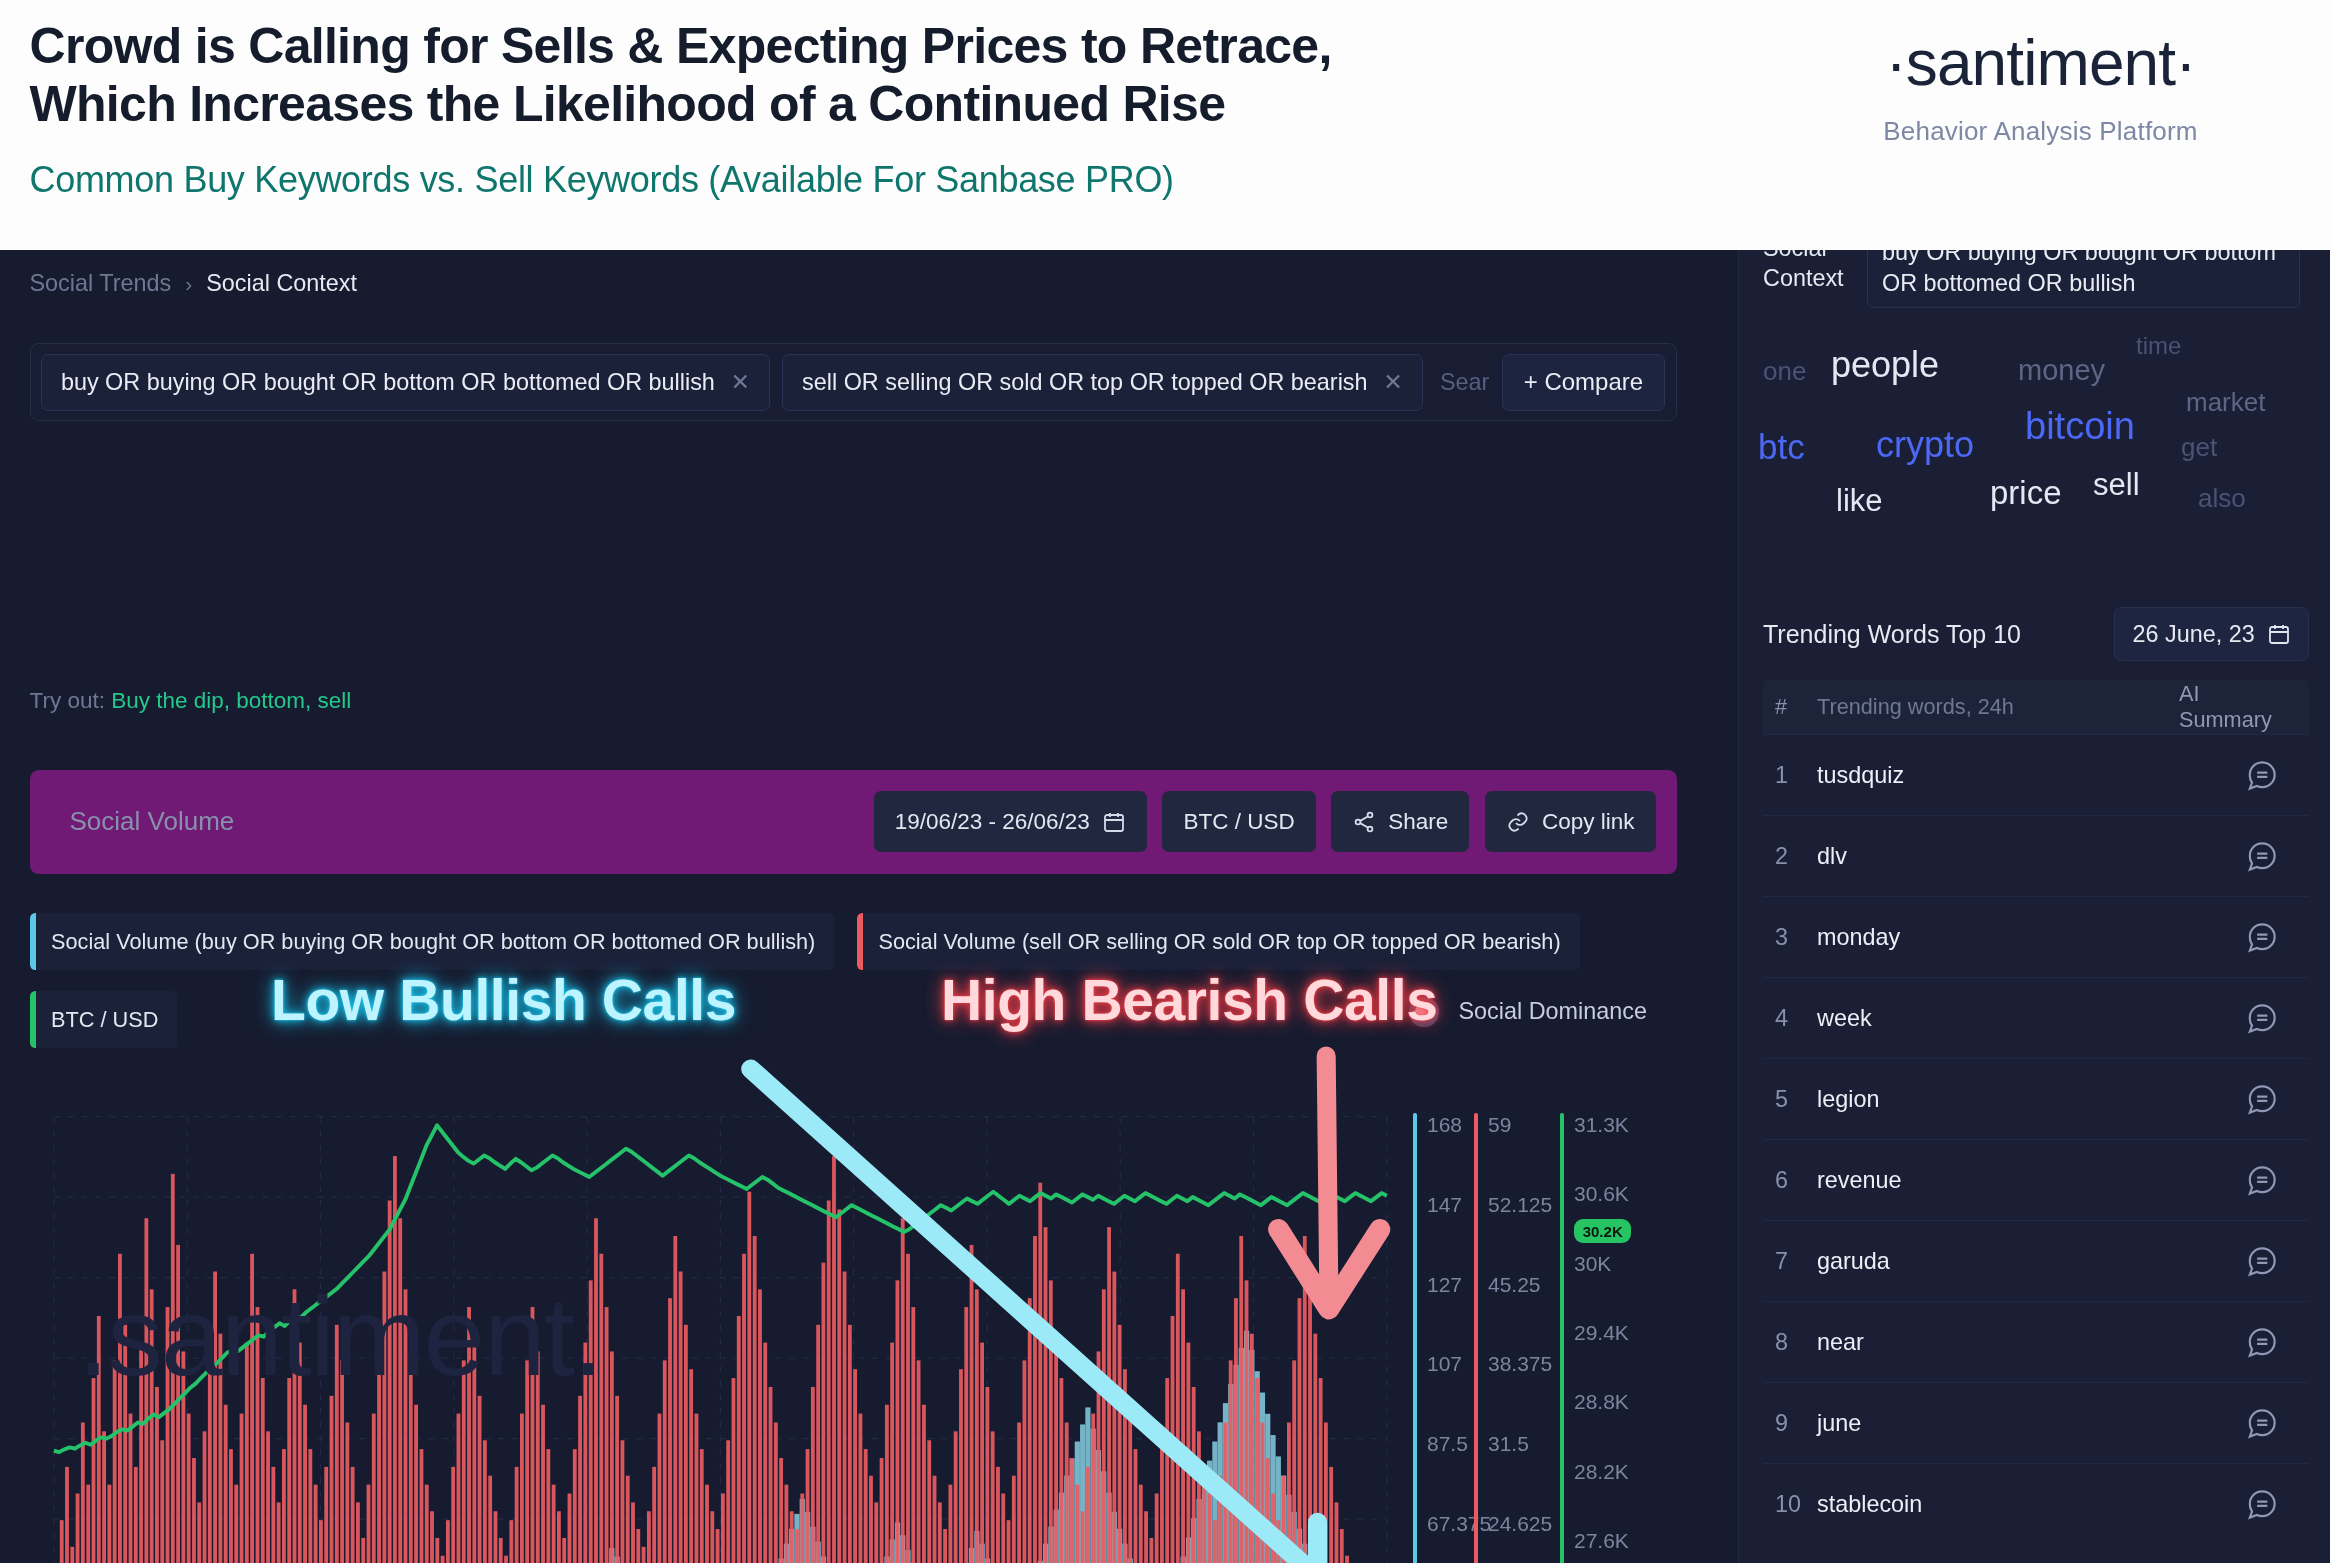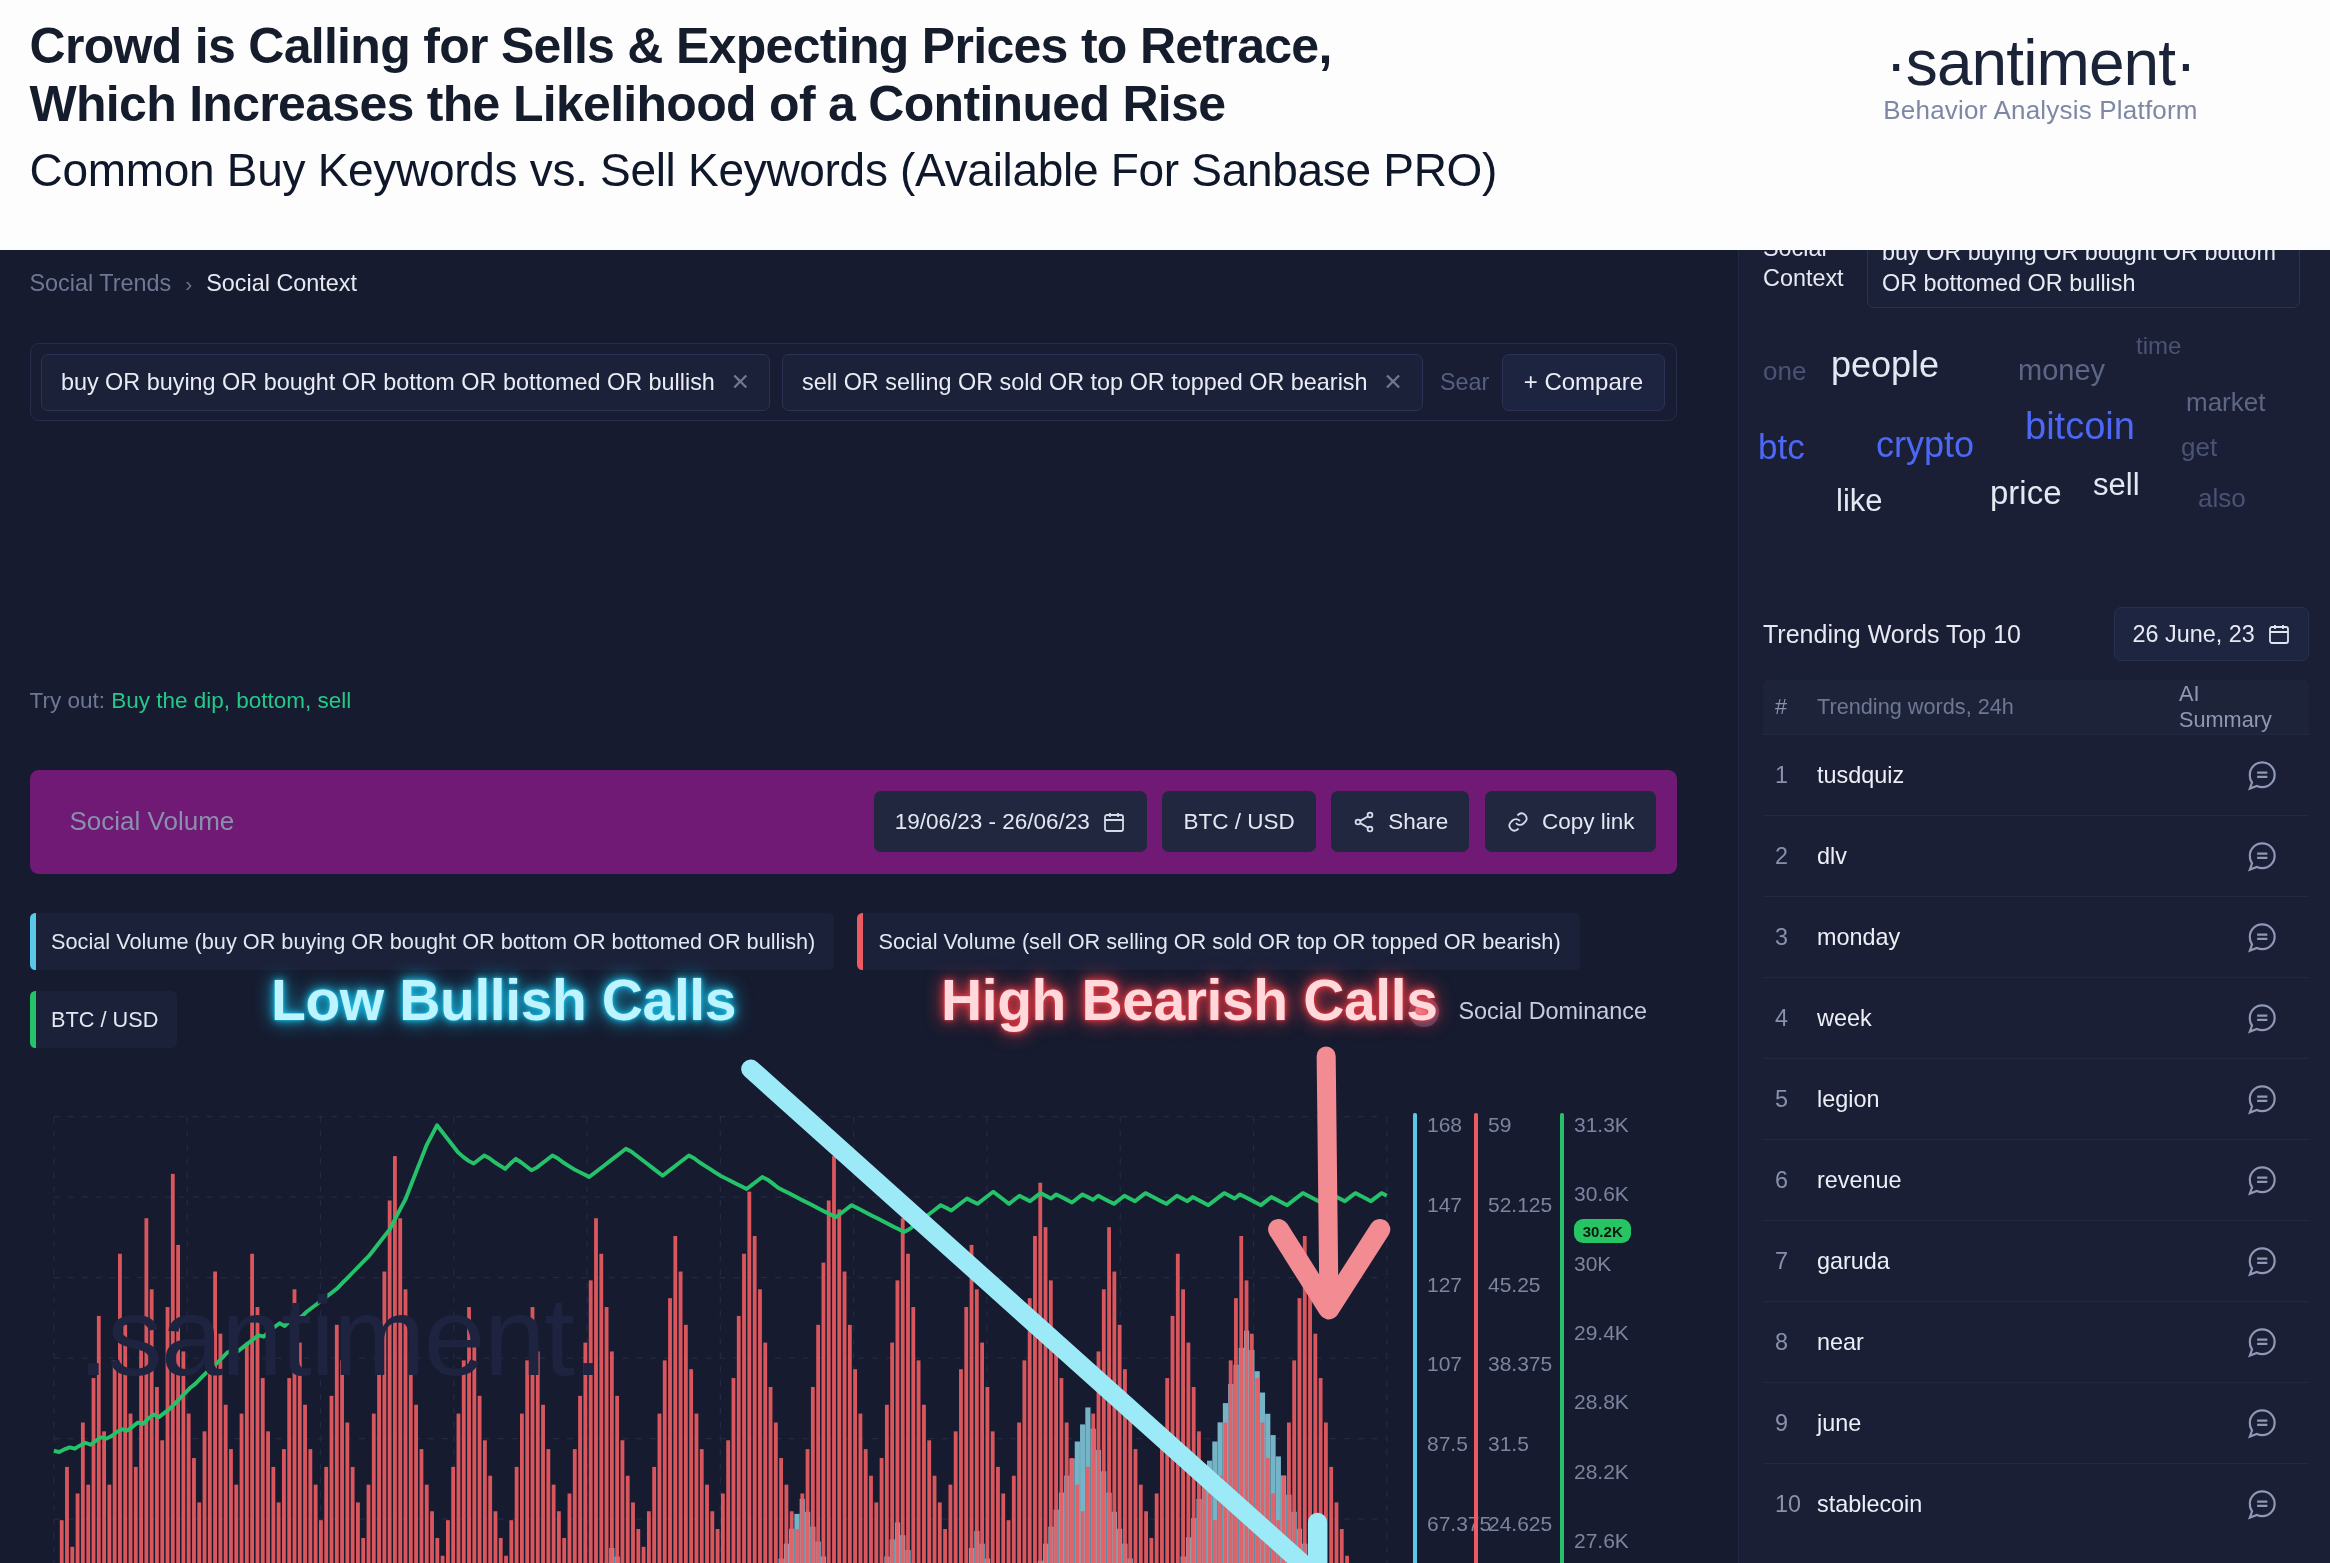--- a/index.html
+++ b/index.html
@@ -15,30 +15,30 @@
   .header {
     position: absolute; left: 0; top: 0; width: 2330px; height: 250px;
     background: #fdfdfd;
   }
   .hdr-text { position: absolute; left: 29.5px; top: 17.3px; width: 1734px; }
   .hdr-title {
     font-size: 50px; font-weight: 700; color: #151c2c;
     line-height: 1.16; letter-spacing: -0.7px; white-space: pre-line;
   }
   .hdr-sub {
-    margin-top: 11px; font-size: 46px; font-weight: 400;
-    color: #0f172a; line-height: 1.15; letter-spacing: -0.3px;
+    margin-top: 26px; font-size: 36px; font-weight: 400;
+    color: #0f766e; line-height: 1.15; letter-spacing: -0.3px;
   }
   .brand { position: absolute; right: 29.5px; top: 31px; text-align: center; width: 520px; }
   .brand-logo {
     font-size: 64px; font-weight: 400; color: #1b2338;
     letter-spacing: -0.9px; line-height: 1;
   }
   .brand-tag {
-    font-size: 26px; color: #7e88a5; letter-spacing: 0.2px;
+    margin-top: 21px; font-size: 26px; color: #7e88a5; letter-spacing: 0.2px;
   }
 
   
   .app { position: absolute; left: 0; top: 250px; width: 2330px; height: 1313px; background: #151a2e; }
   .main-panel {
     position: absolute; left: 0; top: 0; width: 1738px; height: 1313px;
     background: #161b2f;
   }
   .side-panel {
     position: absolute; left: 1738px; top: 0; width: 592px; height: 1313px;

